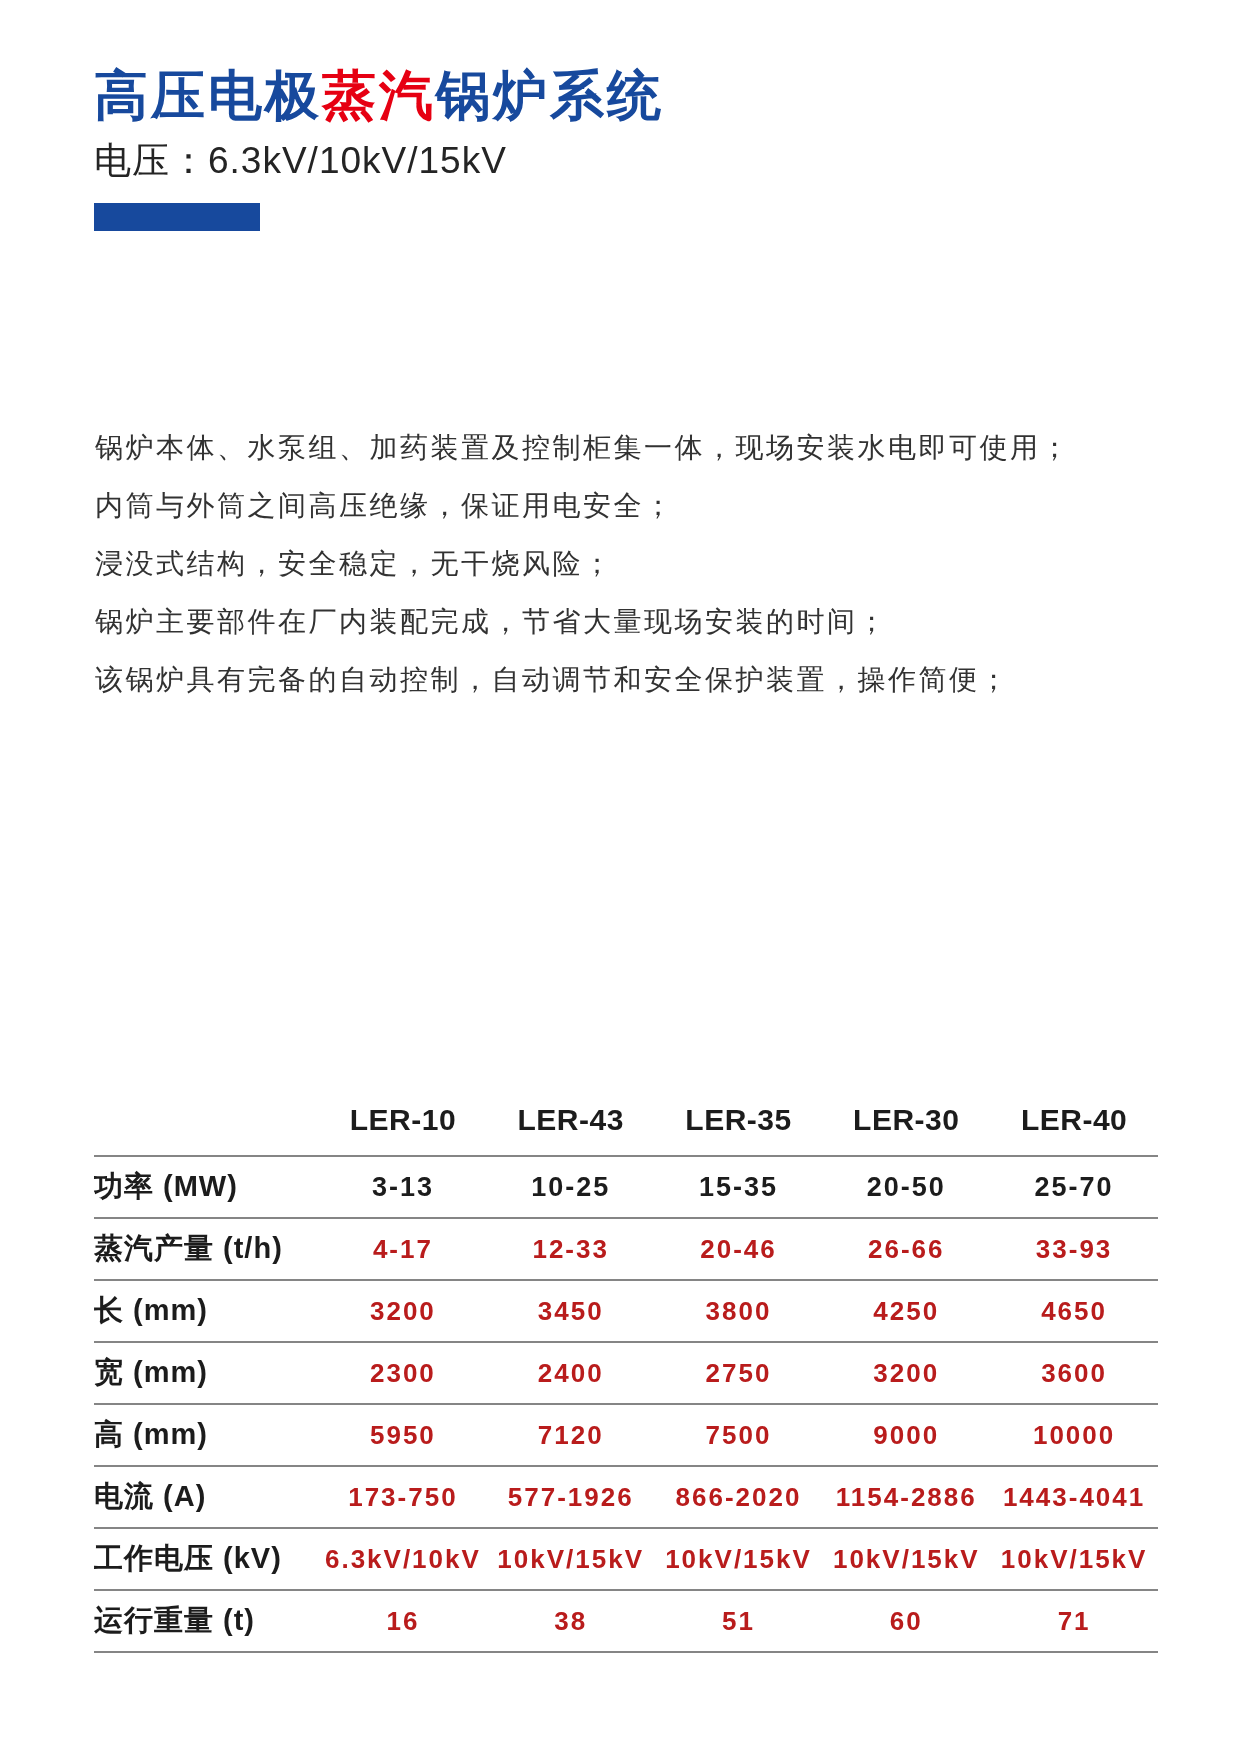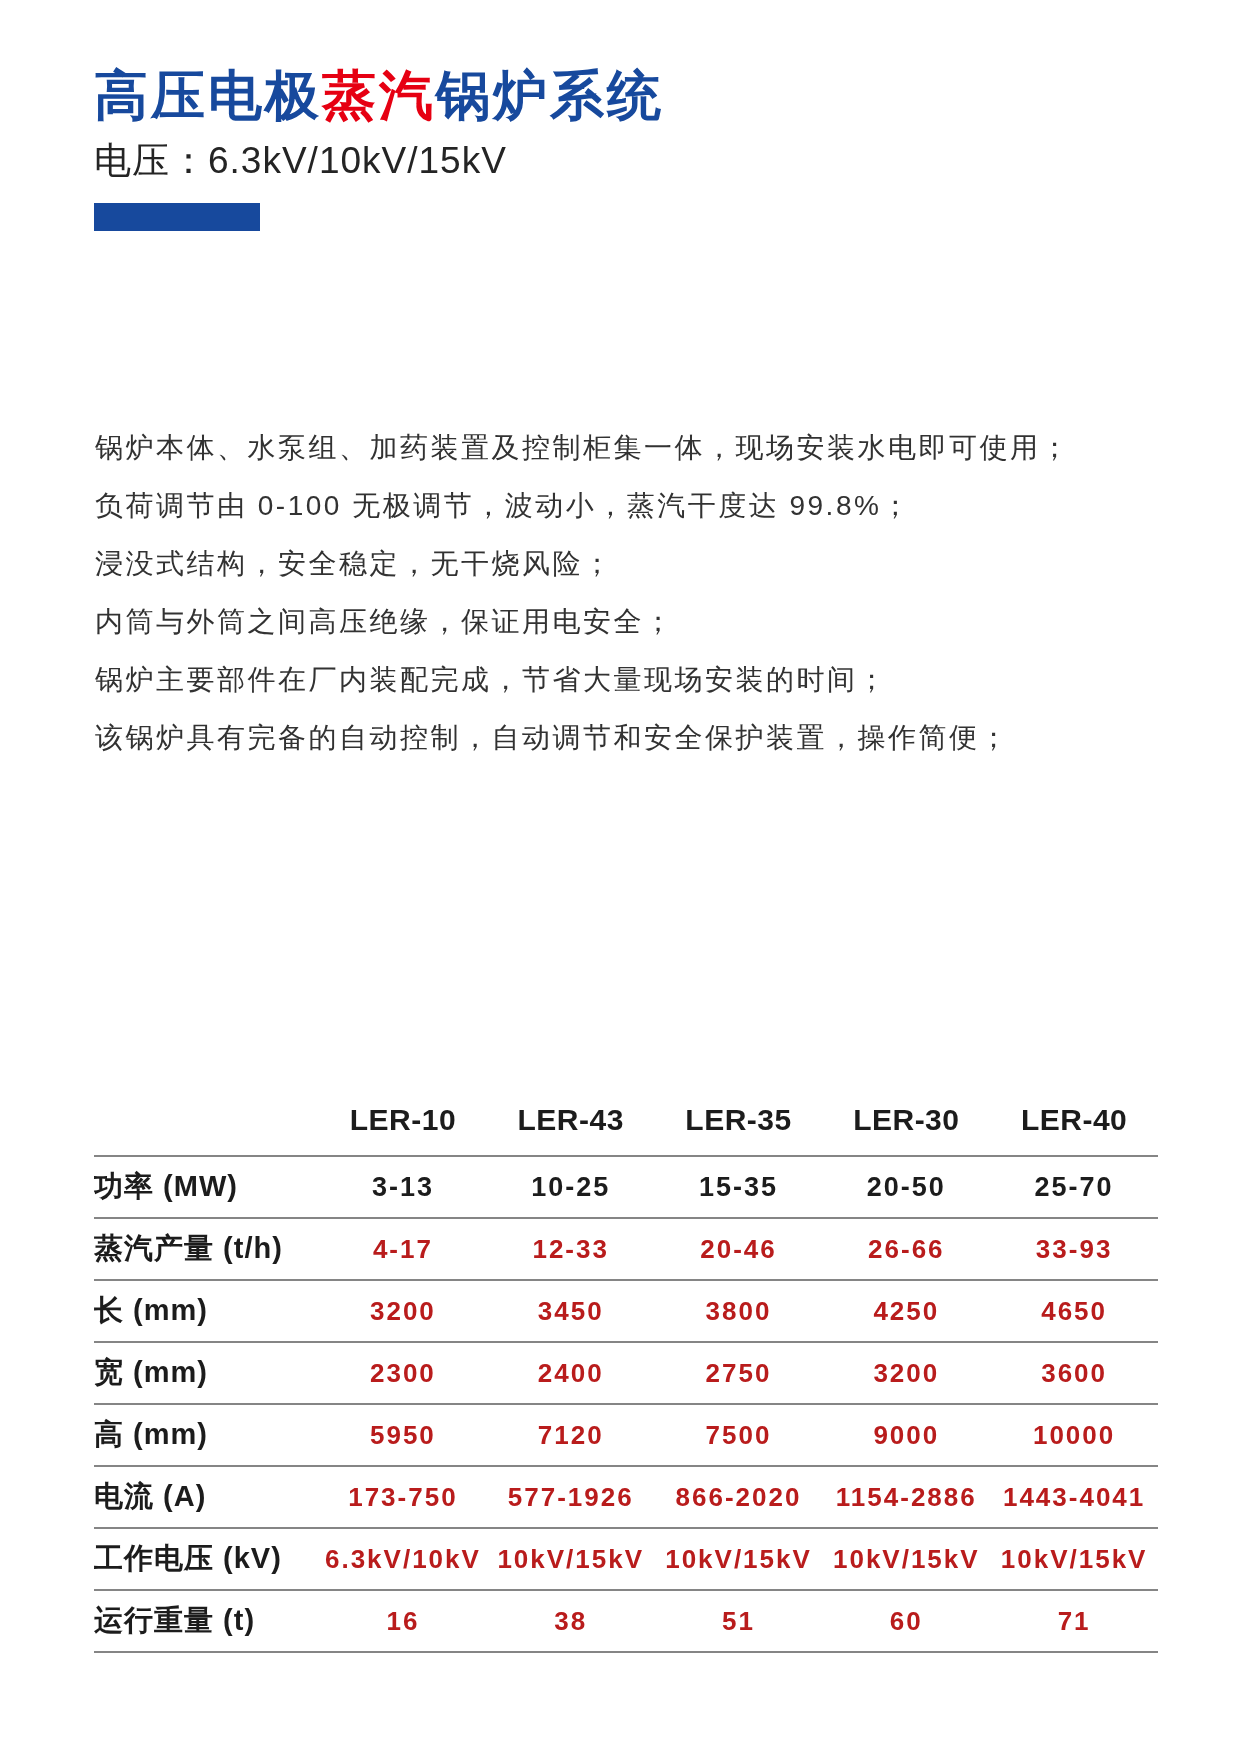--- a/index.html
+++ b/index.html
@@ -44,21 +44,21 @@
   .feature-item{
     font-size:28px;color:var(--body-text);
     letter-spacing:2.5px;line-height:58px;height:58px;
     white-space:nowrap;
   }
 
   .spec-table{
     position:absolute;left:94px;top:1085px;width:1064px;
   }
   .t-row,.t-header{
-    display:flex;align-items:center;width:100%;justify-content:flex-end;
+    display:flex;align-items:center;width:100%;
   }
   .t-header{height:70px;}
   .t-row{height:62px;border-top:2px solid var(--line-gray);}
   .spec-table{border-bottom:2px solid var(--line-gray);}
   .t-cell{overflow:hidden;white-space:nowrap;}
   .t-label,.t-corner{
     width:225px;flex:0 0 225px;text-align:left;
     font-size:29px;font-weight:700;color:var(--table-text);
     letter-spacing:1px;
   }
@@ -82,23 +82,22 @@
 <div class="page">
 
   <h1 class="title"><span class="blue">高压电极</span><span class="red">蒸汽</span><span class="blue">锅炉系统</span></h1>
 
   <div class="subtitle">电压：6.3kV/10kV/15kV</div>
 
   <div class="accent-bar"></div>
 
   <ul class="feature-list" id="feature-list-el">
       <li class="feature-item">锅炉本体、水泵组、加药装置及控制柜集一体，现场安装水电即可使用；</li>
-      <li class="feature-item">负荷调节由 0-100 无极调节，波动小，蒸汽干度达 99.8%；</li>
+      <li class="feature-item">内筒与外筒之间高压绝缘，保证用电安全；</li>
       <li class="feature-item">浸没式结构，安全稳定，无干烧风险；</li>
-      <li class="feature-item">内筒与外筒之间高压绝缘，保证用电安全；</li>
       <li class="feature-item">锅炉主要部件在厂内装配完成，节省大量现场安装的时间；</li>
       <li class="feature-item">该锅炉具有完备的自动控制，自动调节和安全保护装置，操作简便；</li>
     </ul>
 
   <div class="spec-table">
     <div class="t-header" id="table-header-row">
       <div class="t-cell t-corner"></div>
     <div class="t-cell t-colhead">LER-10</div>
         <div class="t-cell t-colhead">LER-43</div>
         <div class="t-cell t-colhead">LER-35</div>

